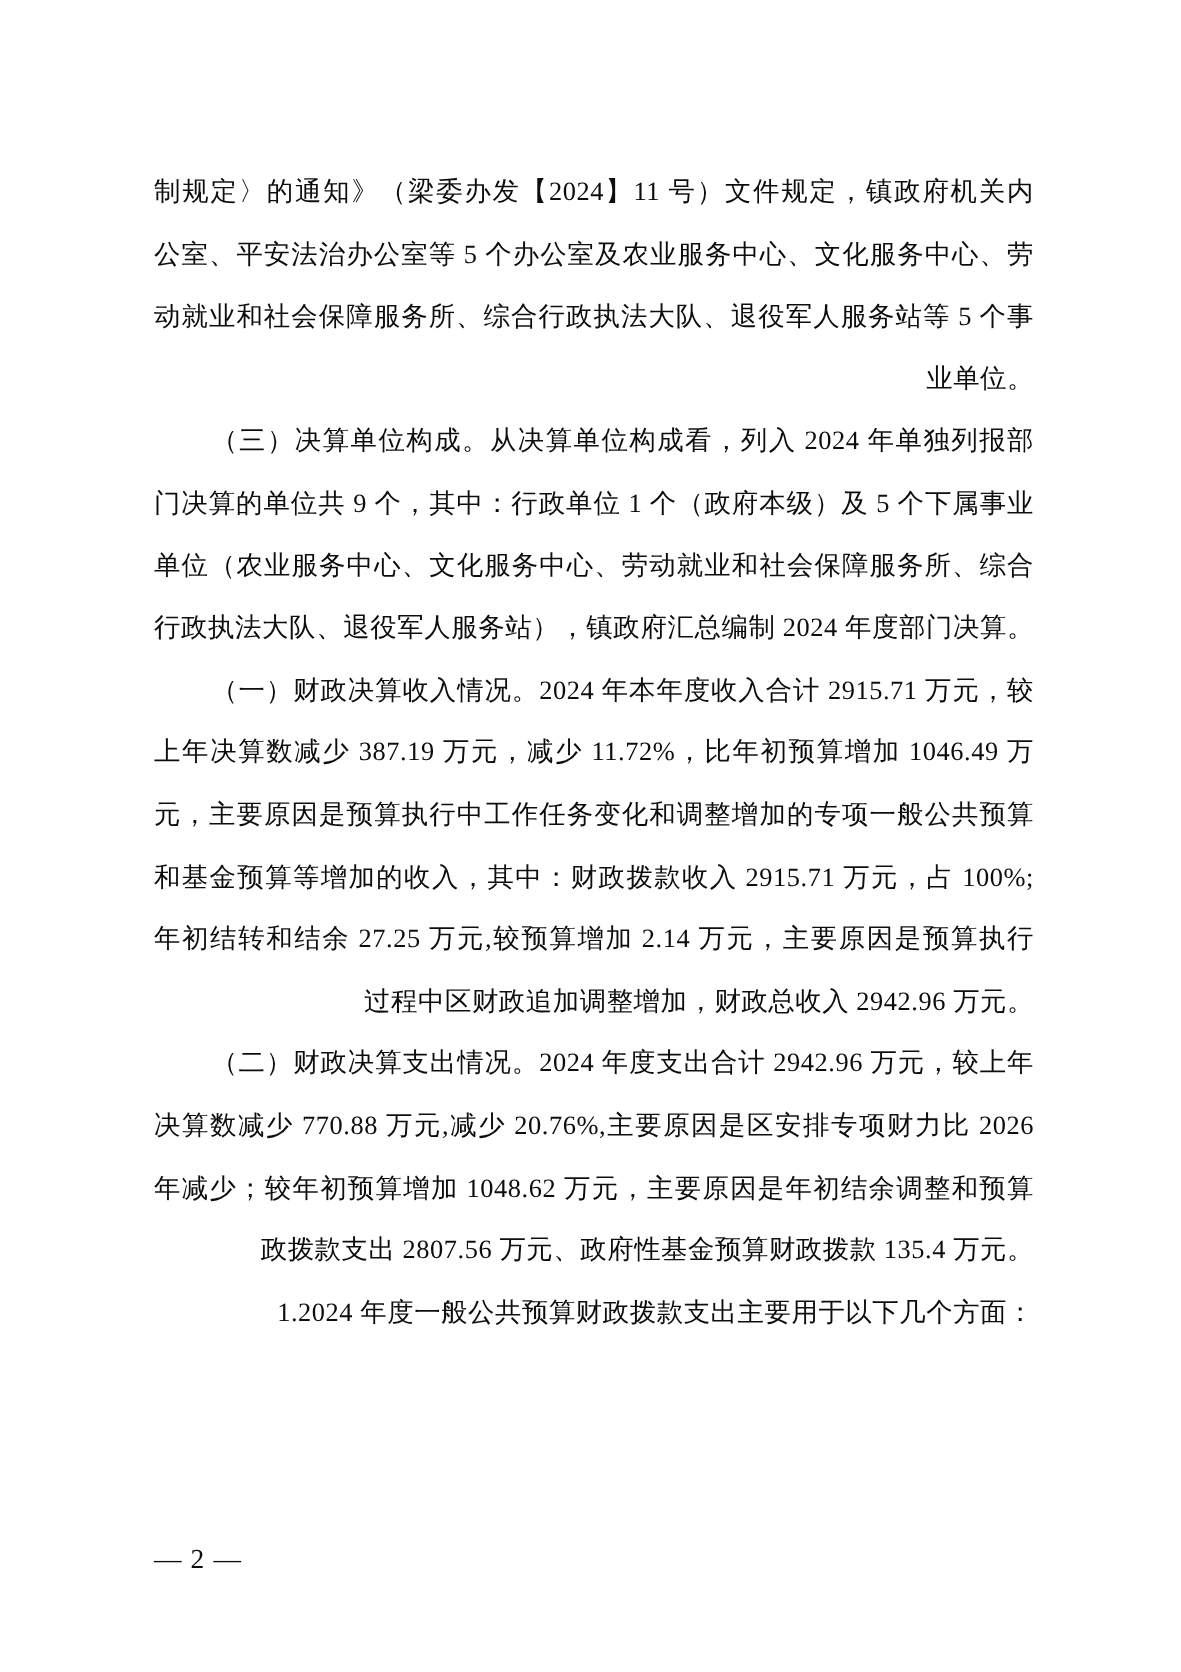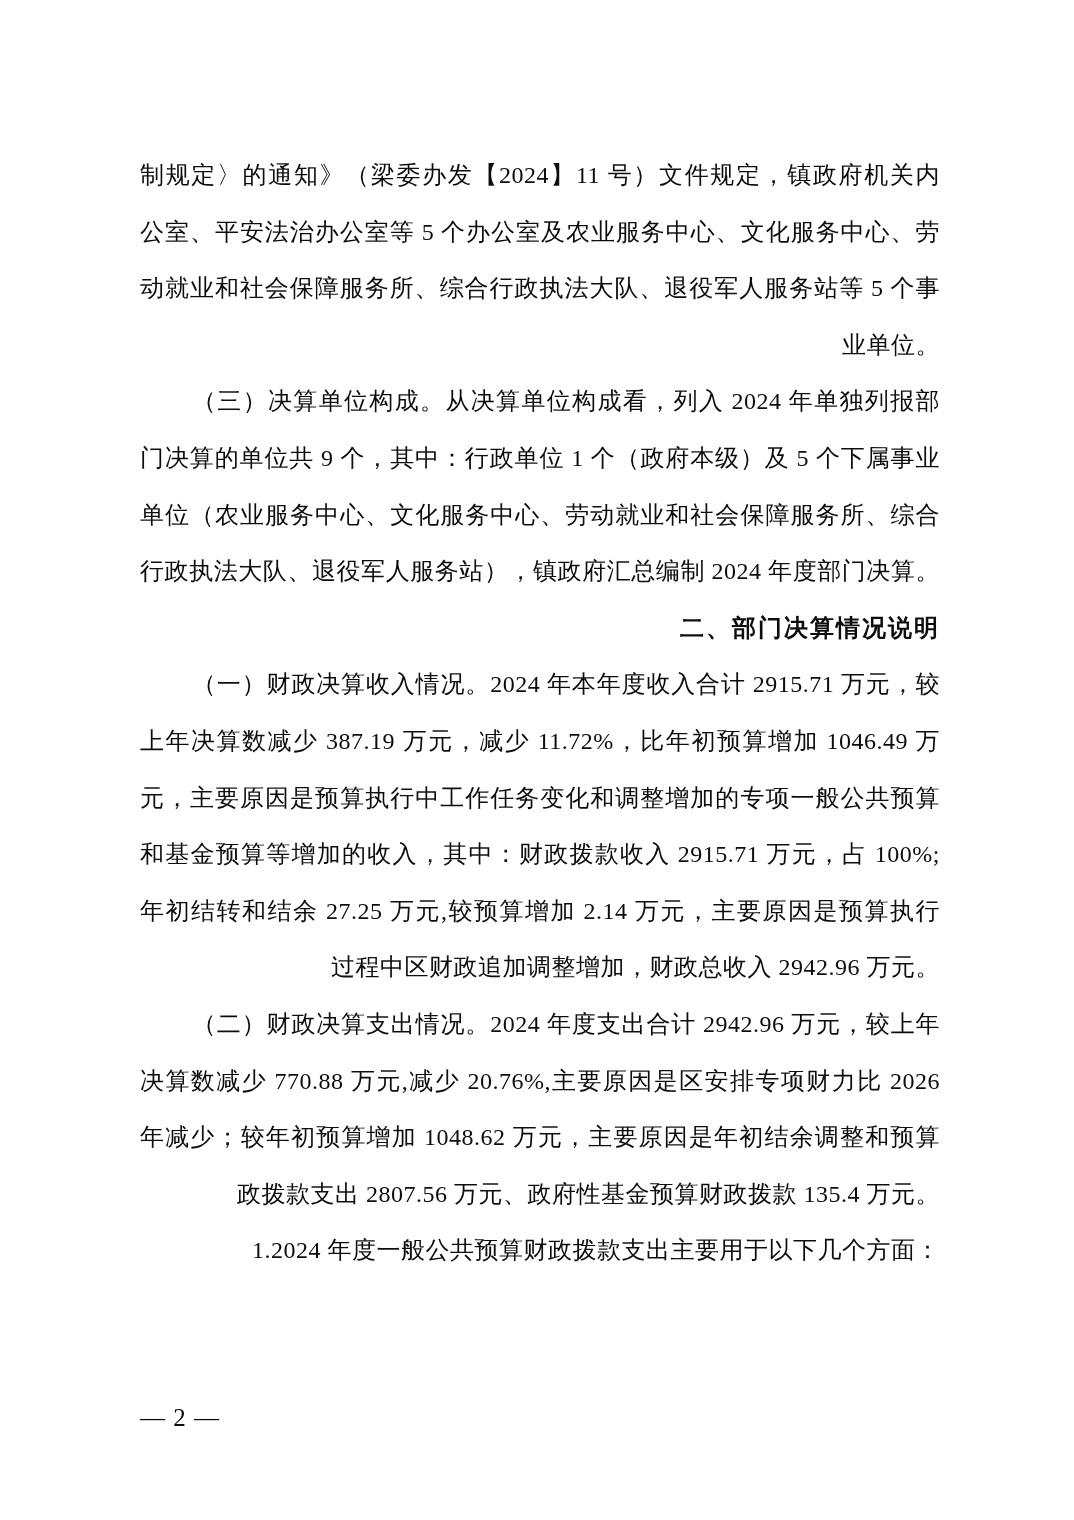--- a/index.html
+++ b/index.html
@@ -57,21 +57,20 @@
 
     <div class="line fill">制规定〉的通知》（梁委办发【2024】11 号）文件规定，镇政府机关内</div>
     <div class="line fill">公室、平安法治办公室等 5 个办公室及农业服务中心、文化服务中心、劳</div>
     <div class="line fill">动就业和社会保障服务所、综合行政执法大队、退役军人服务站等 5 个事</div>
     <div class="line">业单位。</div>
     <div class="line fill indent">（三）决算单位构成。从决算单位构成看，列入 2024 年单独列报部</div>
     <div class="line fill">门决算的单位共 9 个，其中：行政单位 1 个（政府本级）及 5 个下属事业</div>
     <div class="line fill">单位（农业服务中心、文化服务中心、劳动就业和社会保障服务所、综合</div>
     <div class="line fill">行政执法大队、退役军人服务站），镇政府汇总编制 2024 年度部门决算。</div>
 
-    <div class="line indent heading">二、部门决算情况说明</div>
 
     <div class="line fill indent">
       <span>（一）</span><span class="b">财政决算收入情况。</span><span>2024 年本年度收入合计 2915.71 万元，较</span>
     </div>
     <div class="line fill">上年决算数减少 387.19 万元，减少 11.72%，比年初预算增加 1046.49 万</div>
     <div class="line fill">元，主要原因是预算执行中工作任务变化和调整增加的专项一般公共预算</div>
     <div class="line fill">和基金预算等增加的收入，其中：财政拨款收入 2915.71 万元，占 100%;</div>
     <div class="line fill">年初结转和结余 27.25 万元,较预算增加 2.14 万元，主要原因是预算执行</div>
     <div class="line">过程中区财政追加调整增加，财政总收入 2942.96 万元。</div>
 

